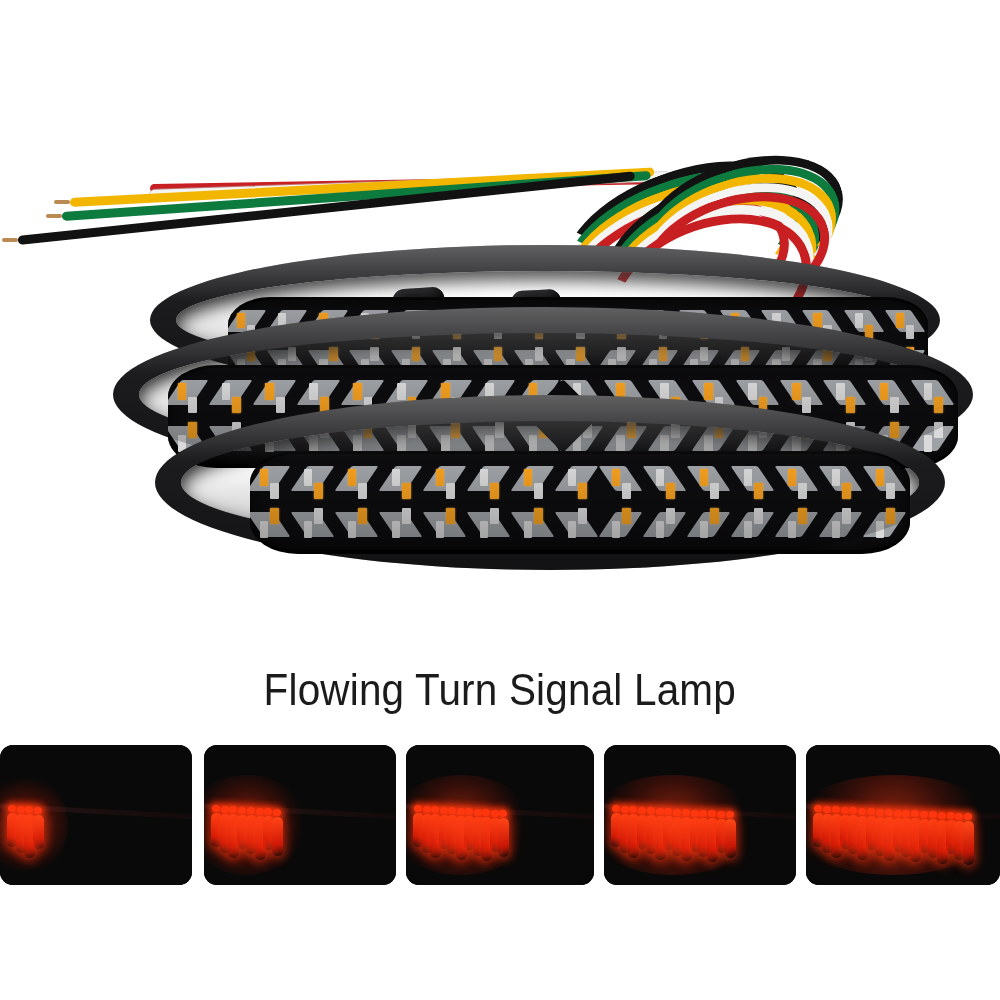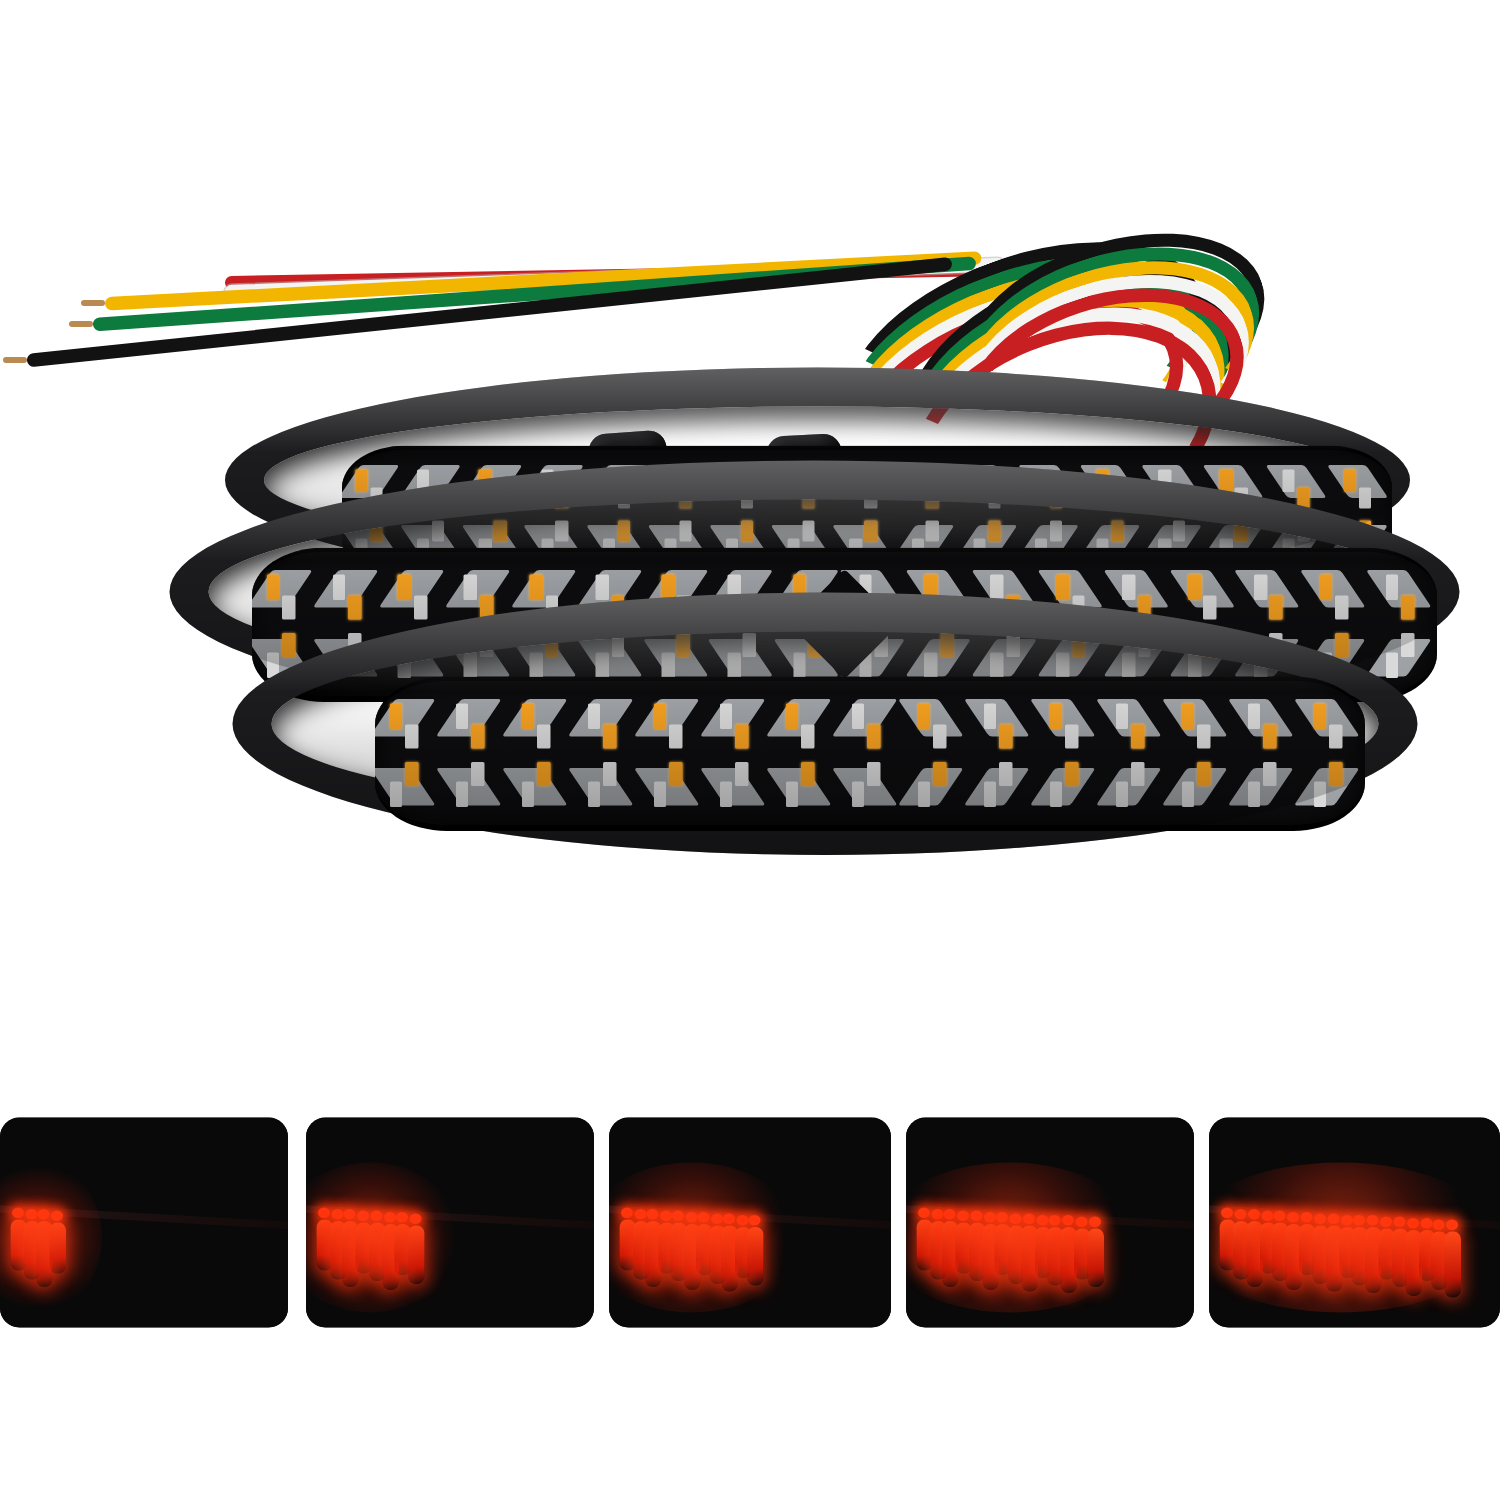--- a/index.html
+++ b/index.html
@@ -570,20 +570,23 @@
             </div>
           </div>
           <div class="tube-gloss" style="left: 0px; top: 0px; width: 100%; height: 100%;"></div>
         </div>
       </div>
 
     <div class="endcap" style="left:395px;top:288px;width:52px;height:98px;transform:rotate(-4deg);"></div>
     <div class="endcap" style="left:513px;top:290px;width:50px;height:100px;transform:rotate(-3deg);"></div>
   </div>
 
+  <div class="title-wrap">
+    <div class="title">Flowing Turn Signal Lamp</div>
+  </div>
 
   <div class="thumbs" id="thumbs">
       <div class="thumb" style="left: 0px; width: 192px;">
         <div class="thumb-inner">
           <div class="dark-strip" style="left: -6px; top: 64px; width: 206px; transform: rotate(3.2deg);"></div>
           <div class="dot" style="left: 8px; top: 60.4167px;"></div>
           <div class="beam" style="left: 7px; top: 68.4167px; height: 34px;"></div>
           <div class="dot" style="left: 16.7368px; top: 60.8717px;"></div>
           <div class="beam" style="left: 15.7368px; top: 68.8717px; height: 39px;"></div>
           <div class="dot" style="left: 25.4737px; top: 61.3268px;"></div>

